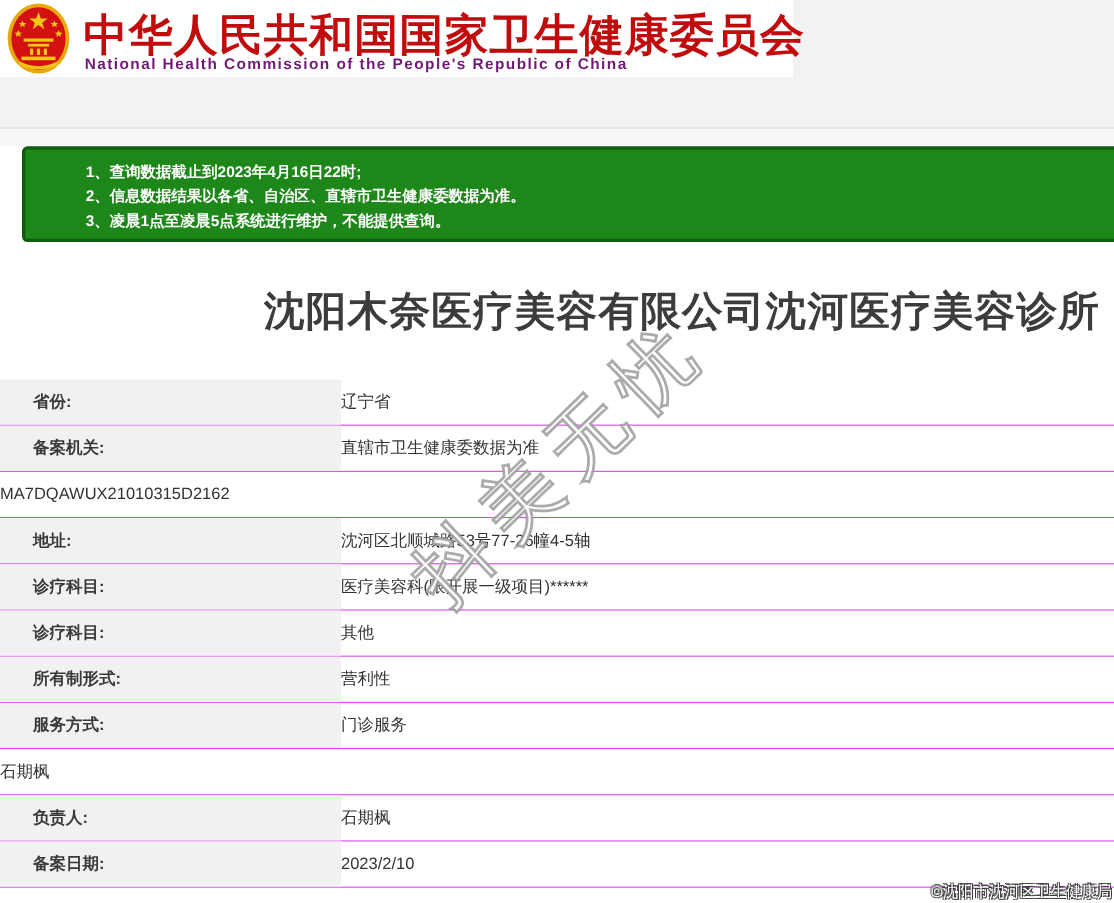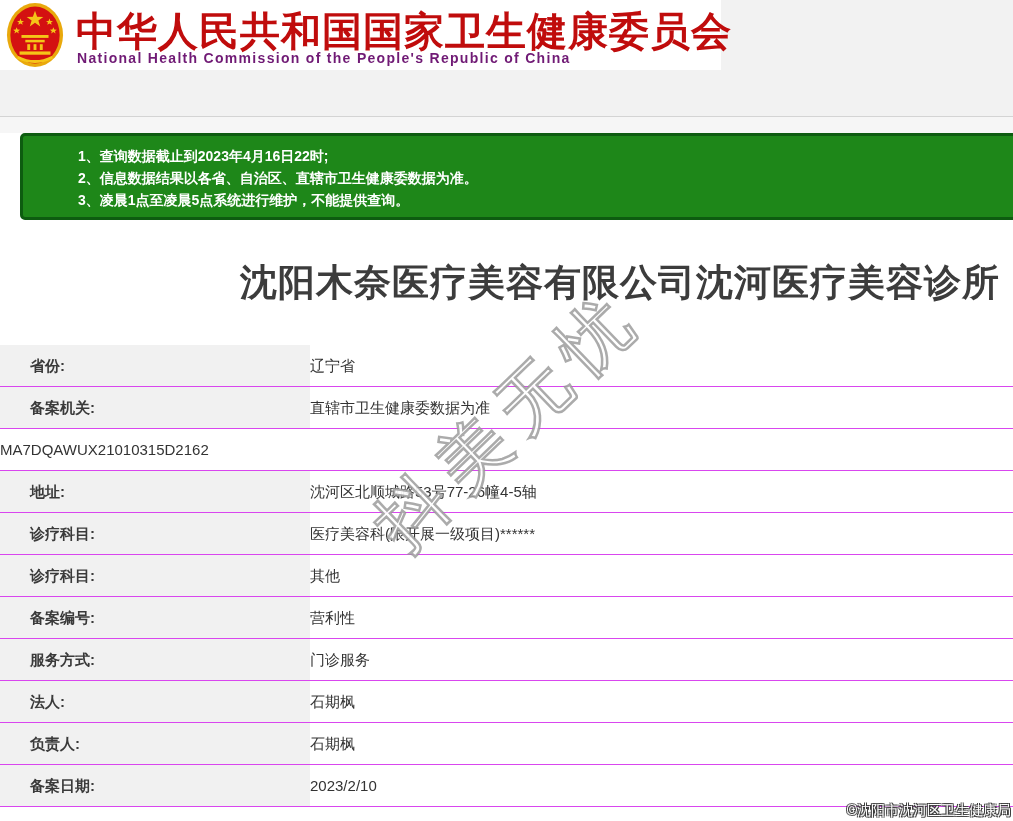--- a/index.html
+++ b/index.html
@@ -98,29 +98,28 @@
     </div>
     <div class="row">
       <div class="cell-label">诊疗科目:</div>
       <div class="cell-value">医疗美容科(限开展一级项目)******</div>
     </div>
     <div class="row">
       <div class="cell-label">诊疗科目:</div>
       <div class="cell-value">其他</div>
     </div>
     <div class="row">
-      <div class="cell-label">备案编号:</div>
+      <div class="cell-label">所有制形式:</div>
       <div class="cell-value">营利性</div>
     </div>
     <div class="row">
       <div class="cell-label">服务方式:</div>
       <div class="cell-value">门诊服务</div>
     </div>
     <div class="row">
-      <div class="cell-label">法人:</div>
       <div class="cell-value">石期枫</div>
     </div>
     <div class="row">
       <div class="cell-label">负责人:</div>
       <div class="cell-value">石期枫</div>
     </div>
     <div class="row">
       <div class="cell-label">备案日期:</div>
       <div class="cell-value">2023/2/10</div>
     </div>

